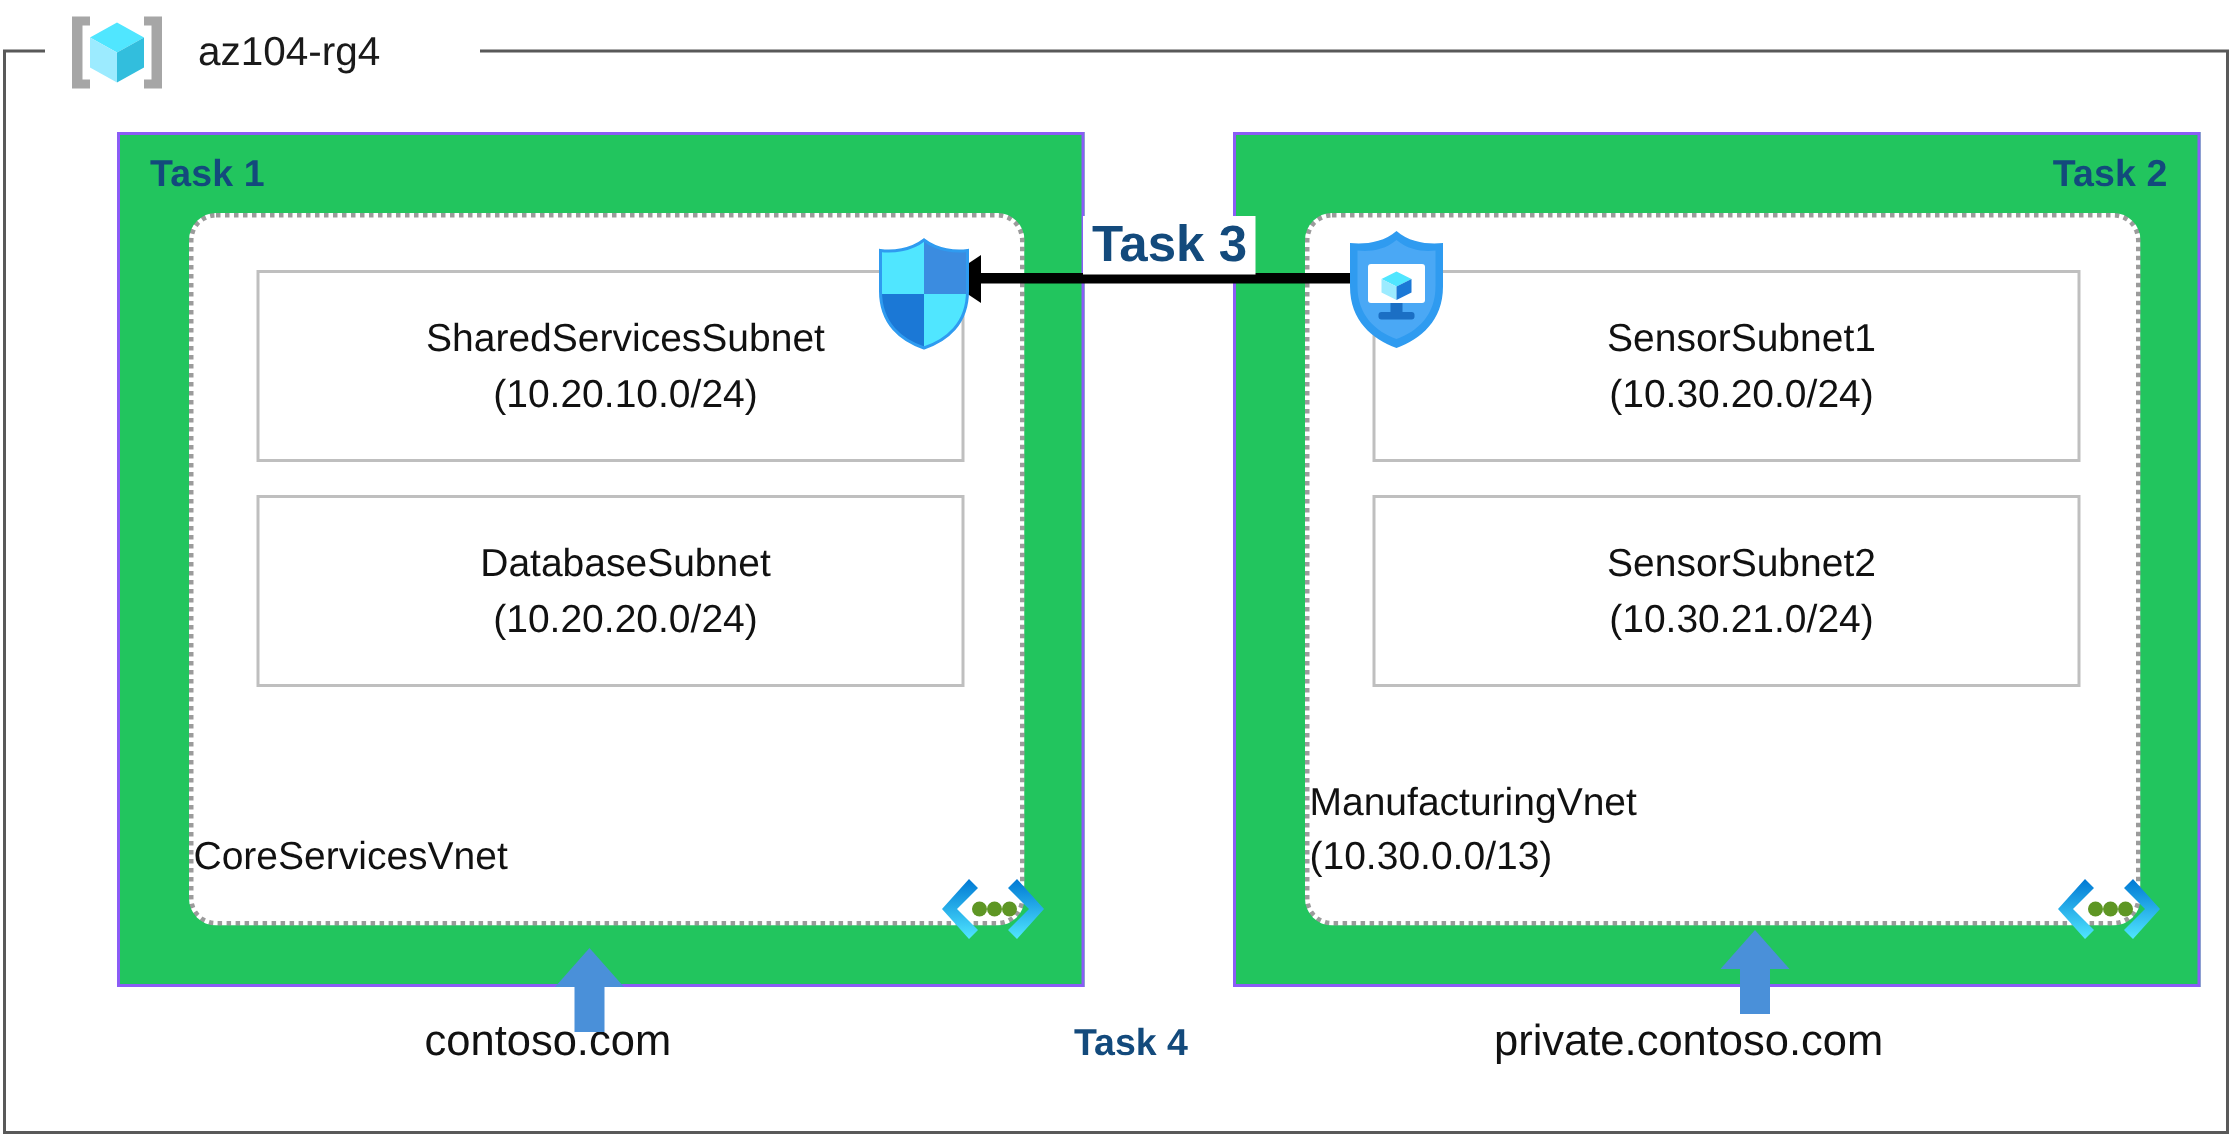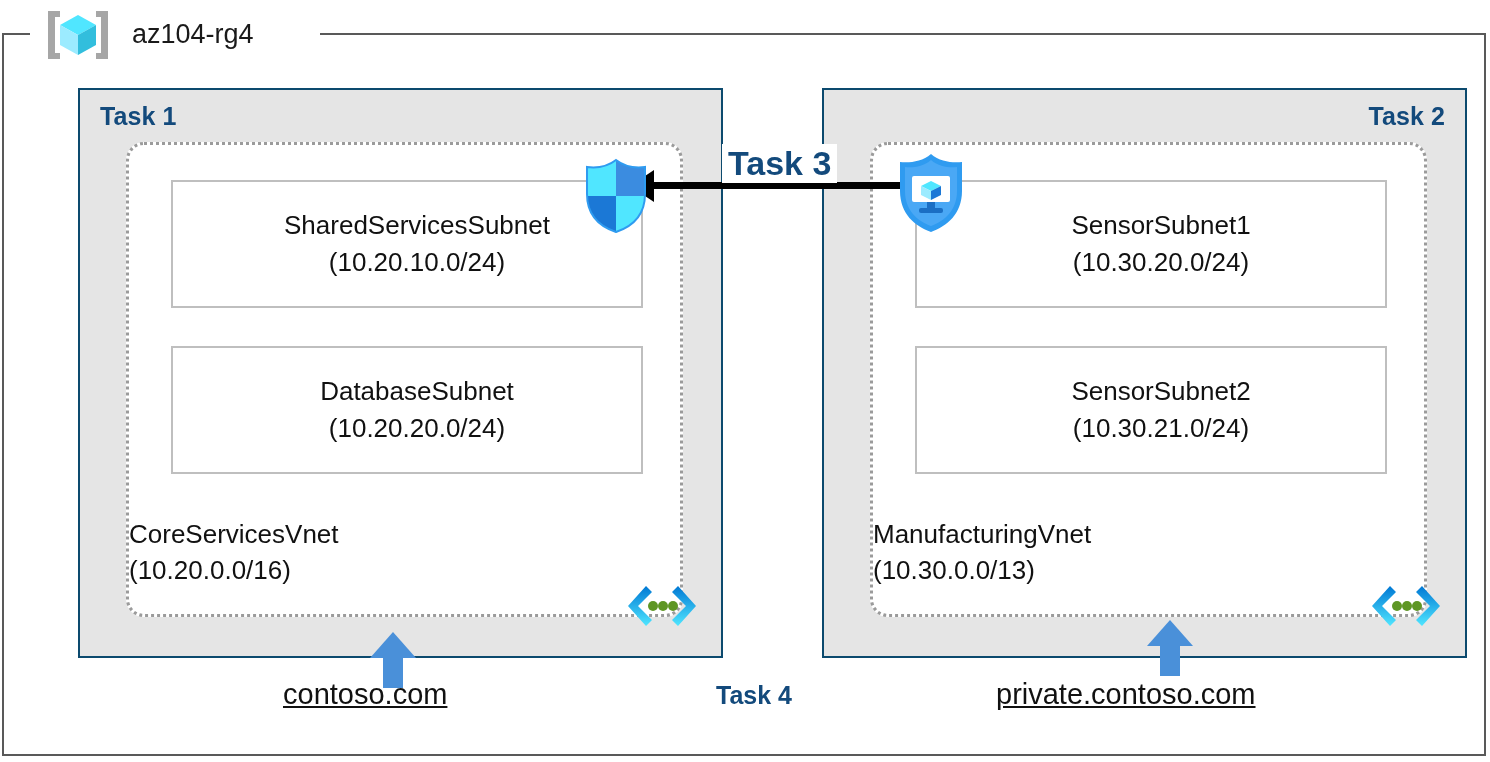--- a/index.html
+++ b/index.html
@@ -43,22 +43,22 @@
   
   .rg-icon{
     position:absolute;
     left:44px; top:7px;
     width:68px; height:56px;
   }
 
   
   .panel{
     position:absolute;
-    background:#e5e5e5;
-    border:2px solid #0c4a6e;
+    background:#22c55e;
+    border:2px solid #8b5cf6;
     box-sizing:border-box;
   }
   #panel-left { left:78px;  top:88px; width:645px; height:570px; }
   #panel-right{ left:822px; top:88px; width:645px; height:570px; }
 
   .panel-title{
     position:absolute;
     top:12px;
     font-size:25px;
     font-weight:bold;
@@ -111,21 +111,21 @@
     justify-content:center;
     padding-left:20px;
   }
   .subnet-name,.subnet-cidr{
     font-size:26px;
     color:#111111;
     line-height:37px;
     white-space:nowrap;
   }
   .subnet-1{ top:35px; }
-  .subnet-2{ top:201px;text-align:right; }
+  .subnet-2{ top:185px;text-align:right; }
 
   
   .float-icon{ position:absolute; }
   #shield-fw { left:583px; top:158px; width:66px; height:76px; z-index:6;}
   #shield-vm { left:895px; top:152px; width:72px; height:82px; z-index:6;}
 
   
   .arrow-line{
     position:absolute;
     left:648px; top:182px;
@@ -171,21 +171,20 @@
     border-bottom:26px solid #4a90d9;
   }
   #dns-arrow-left { left:370px; top:632px; }
   #dns-arrow-right{ left:1147px; top:620px; }
 
   .dns-label{
     position:absolute;
     font-size:29px;
     color:#111111;
     white-space:nowrap;
-    text-decoration:underline;
   }
   #dns-label-left { left:283px; top:678px; }
   #dns-label-right{ left:996px; top:678px;text-align:center; }
 
   #task4-label{
     position:absolute;
     left:716px; top:681px;
     font-size:25px;
     font-weight:bold;
     color:#134a7c;
@@ -227,21 +226,20 @@
         <div class="subnet-cidr">(10.20.10.0/24)</div>
       </div>
 
       <div class="subnet subnet-2">
         <div class="subnet-name">DatabaseSubnet</div>
         <div class="subnet-cidr">(10.20.20.0/24)</div>
       </div>
 
       <div class="vnet-label">
         <span>CoreServicesVnet</span>
-        <span class="cidr">(10.20.0.0/16)</span>
       </div>
 
       <div class="vnet-icon">
         <svg width="72" height="52" viewBox="0 0 72 52">
           <defs>
             <linearGradient id="gbr1" x1="0" y1="0" x2="0" y2="1">
               <stop offset="0%" stop-color="#0078d4"></stop>
               <stop offset="100%" stop-color="#50e6ff"></stop>
             </linearGradient>
           </defs>

